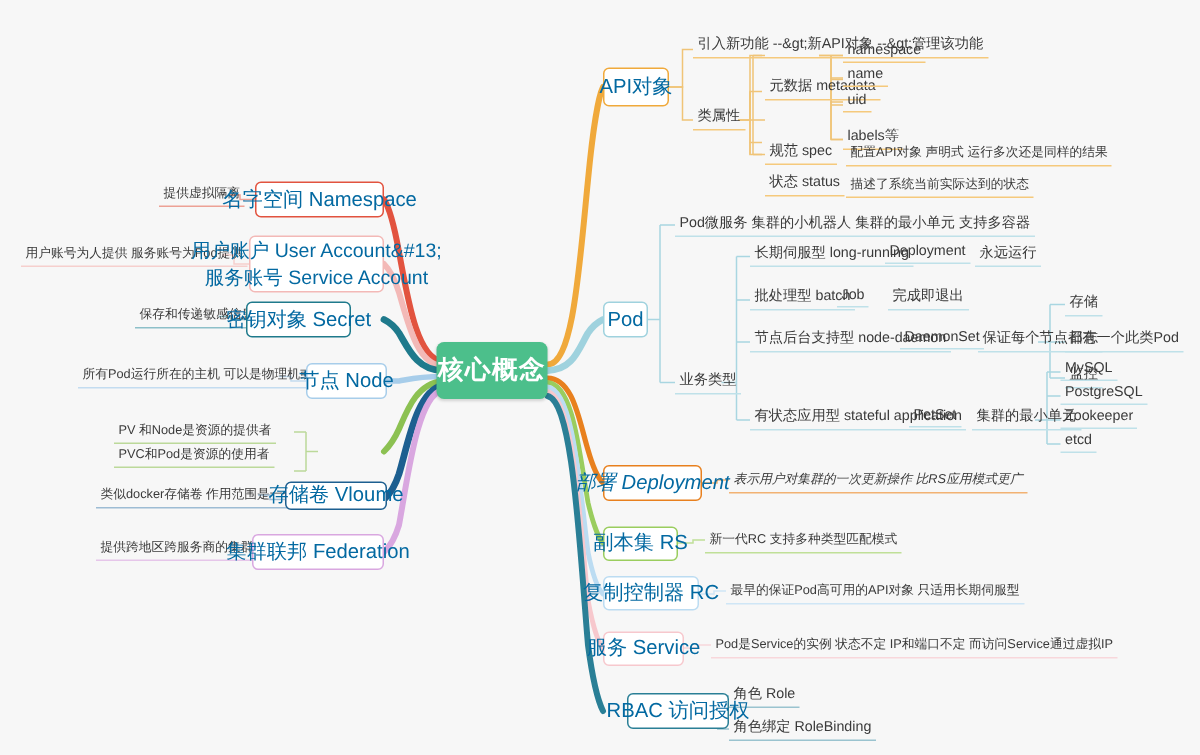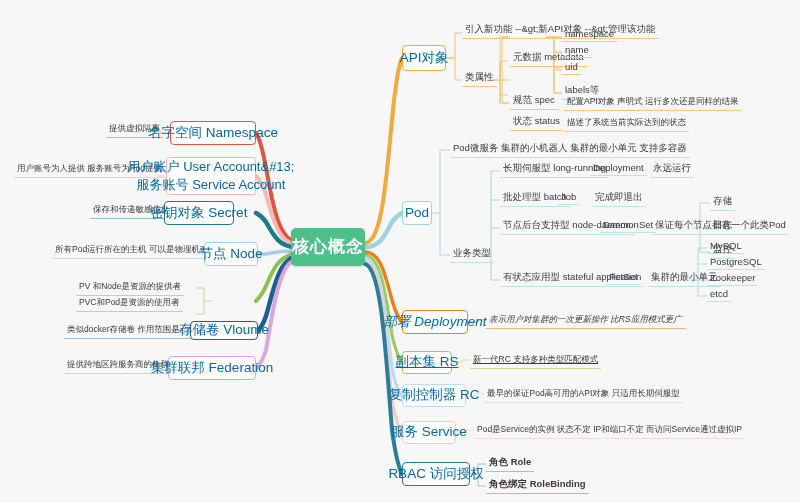--- a/index.html
+++ b/index.html
@@ -61,28 +61,28 @@
   .c-green{border-color:#8cc152;}
   .c-green.u{border-bottom-color:#bcd99a;}
   .c-navy{border-color:#1d5f90;}
   .c-navy.u{border-bottom-color:#9dbcd4;}
   .c-purple{border-color:#d9a7e0;}
   .c-purple.u{border-bottom-color:#e6c6ea;}
   .c-cyan{border-color:#9fd2de;}
   .c-cyan.u{border-bottom-color:#bfe1e9;}
   .c-deeporange{border-color:#e8801e;font-style:italic;}
   .c-deeporange.u{border-bottom-color:#f2b273;}
-  .c-ltgreen{border-color:#9acd5e;text-decoration:underline;}
+  .c-ltgreen{border-color:#9acd5e;}
   .c-ltgreen.u{border-bottom-color:#c0e098;}
   .c-ltblue{border-color:#bcdcf2;}
   .c-ltblue.u{border-bottom-color:#cfe6f6;}
   .c-rose{border-color:#f7c8cd;}
   .c-rose.u{border-bottom-color:#f8d7db;}
   .c-dteal{border-color:#2a7f96;}
-  .c-dteal.u{border-bottom-color:#9ac3cf;font-weight:bold;}
+  .c-dteal.u{border-bottom-color:#9ac3cf;}
 </style>
 </head>
 <body>
 
 <div id="canvas">
 
   <svg class="links" viewBox="0 0 800 503">
     <g fill="none" stroke-linecap="round">
 
       <path d="M365,243 C382,243 386,180 392,120 C396,78 400,62 402,58" stroke="#f0a93b" stroke-width="4"></path>
@@ -218,21 +218,21 @@
 
   <div class="node lvl1 c-ltgreen" style="left:402px;top:351px;width:50px;height:23px;">副本集 RS</div>
   <div class="leaf u c-ltgreen" style="left:470px;top:353px;">新一代RC 支持多种类型匹配模式</div>
 
   <div class="node lvl1 c-ltblue" style="left:402px;top:384px;width:64px;height:23px;">复制控制器 RC</div>
   <div class="leaf u c-ltblue" style="left:484px;top:387px;">最早的保证Pod高可用的API对象 只适用长期伺服型</div>
 
   <div class="node lvl1 c-rose" style="left:402px;top:421px;width:54px;height:23px;">服务 Service</div>
   <div class="leaf u c-rose" style="left:474px;top:423px;">Pod是Service的实例 状态不定 IP和端口不定 而访问Service通过虚拟IP</div>
 
-  <div class="node lvl1 c-dteal" style="left:402px;top:462px;width:68px;height:24px;">RBAC 访问授权</div>
+  <div class="node lvl1 c-dteal" style="left:418px;top:462px;width:68px;height:24px;">RBAC 访问授权</div>
   <div class="leaf u c-dteal m" style="left:486px;top:455px;">角色 Role</div>
   <div class="leaf u c-dteal m" style="left:486px;top:477px;">角色绑定 RoleBinding</div>
 
   <div class="node lvl1 c-red" style="left:170px;top:121px;width:86px;height:24px;">名字空间 Namespace</div>
   <div class="leaf u c-red" style="left:106px;top:122px;">提供虚拟隔离</div>
 
   <div class="node lvl1 c-pink two-line" style="left:166px;top:157px;width:90px;height:38px;padding:2px 5px;">用户账户 User Account&amp;#13;
 服务账号 Service Account</div>
   <div class="leaf u c-pink" style="left:14px;top:162px;">用户账号为人提供 服务账号为Pod提供</div>
 

